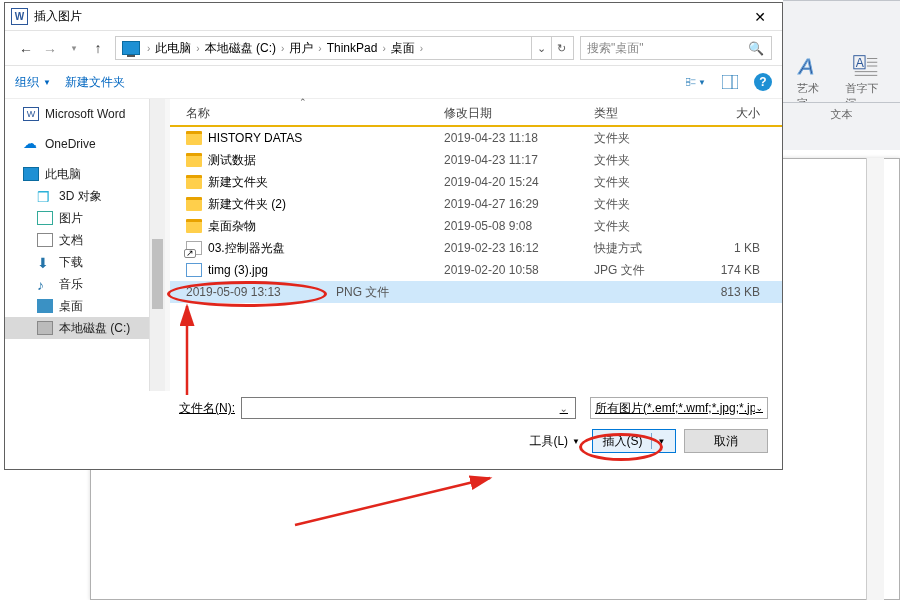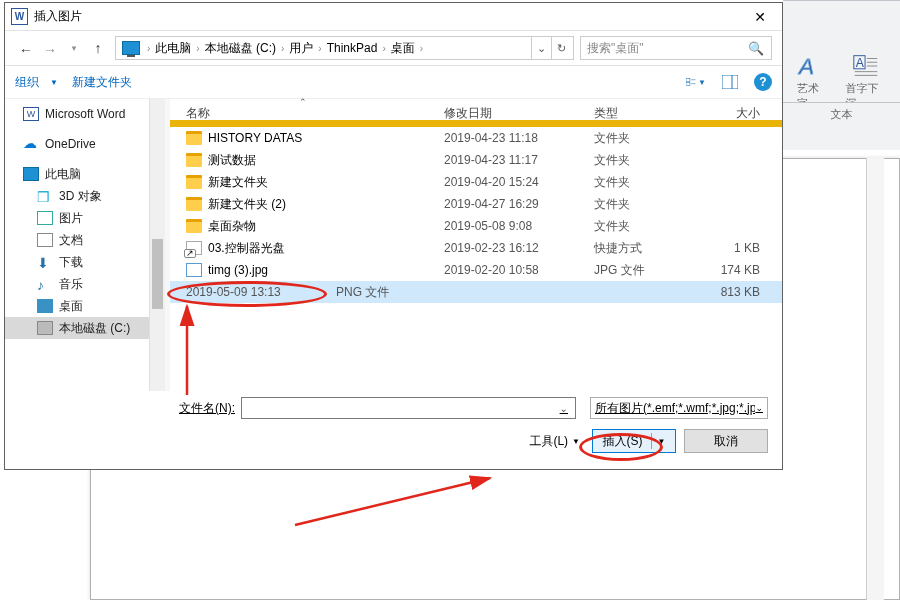--- a/index.html
+++ b/index.html
@@ -30,21 +30,21 @@
 .addr-bar .mon { width: 18px; height: 14px; background:#1e90d4; margin:0 4px; border:1px solid #0a6ba0; position:relative;}
 .addr-bar .mon:after{content:"";position:absolute;left:4px;bottom:-3px;width:8px;height:2px;background:#555;}
 .addr-bar .crumb { padding: 0 2px; }
 .addr-bar .sep { color: #888; padding: 0 3px; font-size: 10px; }
 .addr-bar .tbtn { width:20px; height:22px; border-left:1px solid #ccc; display:flex; align-items:center; justify-content:center; font-size:11px; color:#555;}
 .search-box { width: 192px; height: 24px; border: 1px solid #ccc; display: flex; align-items: center; font-size: 12px; color: #888; padding: 0 6px; }
 .search-box .sicon { margin-left:auto; font-size:13px; color:#555;}
 
 
 .tbrow { height: 34px; border-top: 1px solid #e3e3e3; border-bottom: 1px solid #eee; display: flex; align-items: center; padding: 0 10px; gap: 14px; font-size: 12px; }
-.tbrow .link { color: #0066c0; display:flex; align-items:center; gap:11px;}
+.tbrow .link { color: #0066c0; display:flex; align-items:center; gap:4px;}
 .tbrow .link .dd { font-size:8px;}
 .tbrow .spacer { flex: 1; }
 .tbrow .view-ic, .tbrow .pane-ic { width:20px; height:20px; display:flex; align-items:center; justify-content:center; color:#1e76b5; font-size:14px;}
 .tbrow .help-ic { width:18px; height:18px; border-radius:50%; background:#1e90d4; color:#fff; display:flex; align-items:center; justify-content:center; font-size:12px; font-weight:bold;}
 
 
 .dlg-body { position: absolute; top: 96px; left: 0; right: 0; bottom: 78px; display: flex; }
 .tree { width: 160px; overflow: hidden; font-size: 12px; padding: 4px 0 0 0;}
 .tree .item { display: flex; align-items: center; height: 22px; padding-left: 18px; gap: 6px; color: #222; white-space: nowrap;}
 .tree .item.lvl2 { padding-left: 32px; }
@@ -62,21 +62,21 @@
 .ic-doc { background:#fff; border:1px solid #888;}
 .ic-dl { color:#2574a9; font-size:14px;}
 .ic-mus { color:#2574a9; font-size:14px;}
 .ic-desk { background:#3a91c4;}
 .tree .scroll-v { position:absolute; right:0; top:0; bottom:0; width:16px; background:#f0f0f0; border-left:1px solid #e0e0e0;}
 .tree .scroll-v .thumb { position:absolute; left:2px; right:2px; top:140px; height:70px; background:#c0c0c0;}
 
 .splitter { width: 5px; background: #f7f7f7; cursor: col-resize; }
 
 .filepane { flex:1; position:relative;}
-.filepane .cols { display:flex; height:28px; font-size:12px; border-bottom: 7px solid #eab308; color:#444;}
+.filepane .cols { display:flex; height:28px; font-size:12px; border-bottom: 2px solid #eab308; color:#444;}
 .filepane .cols .c { padding:6px 8px 0 16px; position:relative;}
 .filepane .cols .c.sort:after{content:"⌃"; position:absolute; left:50%; top:-2px; font-size:9px; color:#555;}
 .c-name{width:258px;} .c-date{width:150px;} .c-type{width:110px;} .c-size{flex:1; text-align:right; padding-right:22px !important;}
 
 .files { font-size:12px;}
 .files .row { display:flex; height:22px; align-items:center;}
 .files .row.sel { background:#cfe8fb;}
 .files .row .fname { width:258px; padding-left:16px; display:flex; align-items:center; gap:6px; white-space:nowrap;text-align:right;}
 .files .row .fdate { width:150px; padding-left:16px; color:#555;}
 .files .row .ftype { width:110px; padding-left:16px; color:#555;}

